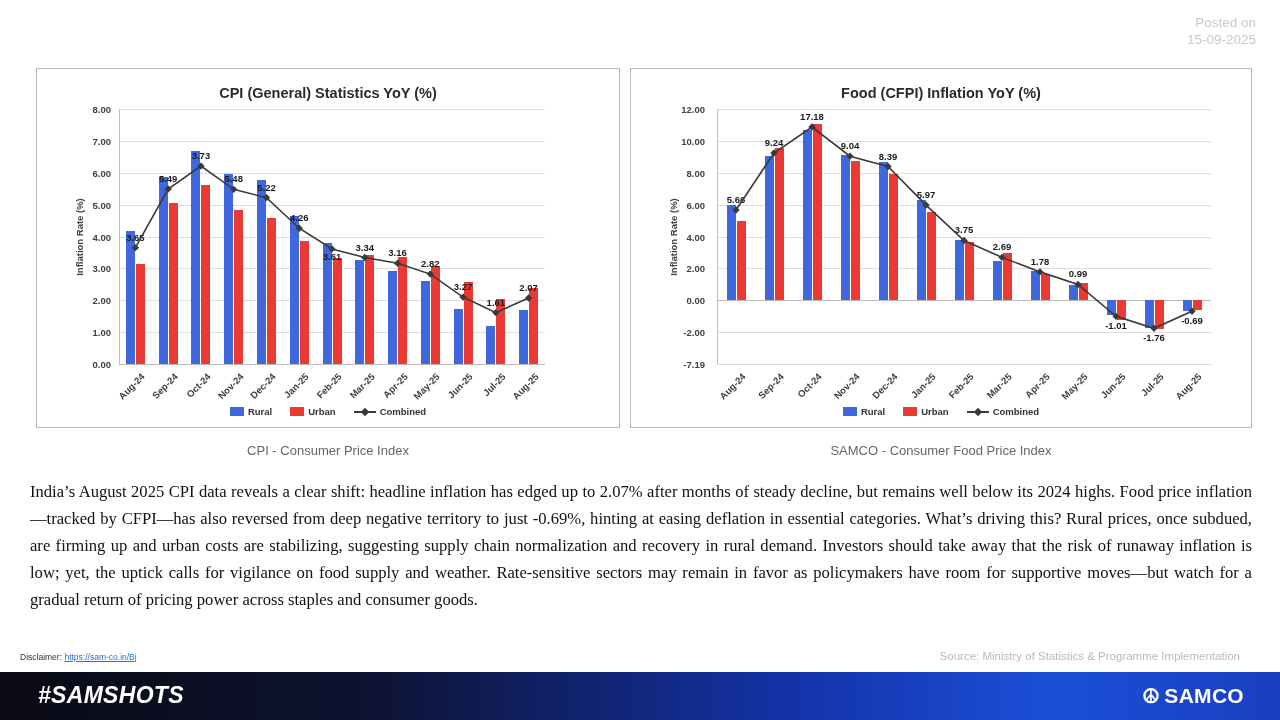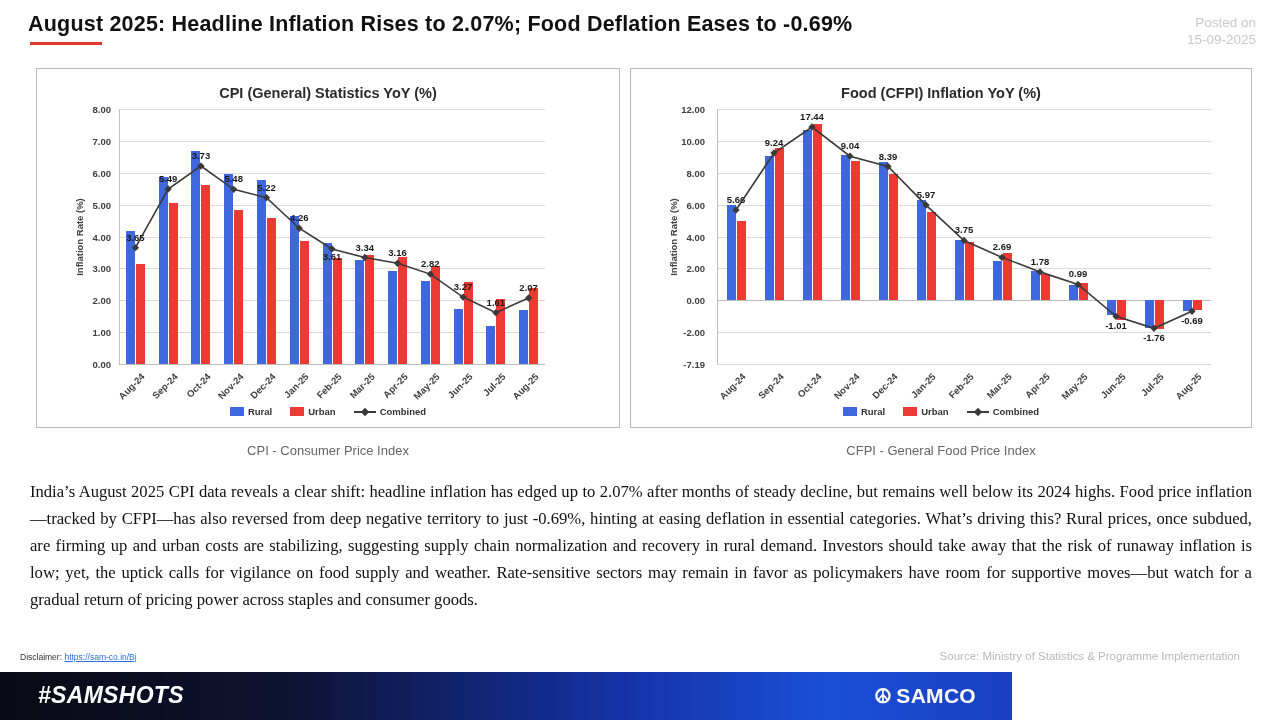--- a/index.html
+++ b/index.html
@@ -238,21 +238,21 @@
     right: 40px;
     font-size: 11.5px;
     color: #b9b9b9;
   }
 
   
   .bottombar {
     position: absolute;
     left: 0;
     bottom: 0;
-    width: 1012px;
+    width: 1280px;
     height: 48px;
     background: linear-gradient(90deg, #0a0a14 0%, #0d1230 28%, #1433a8 62%, #1b4fd8 82%, #1a3fc0 100%);
   }
   .samshots {
     position: absolute;
     left: 38px;
     top: 10px;
     color: #ffffff;
     font-size: 23px;
     font-weight: bold;
@@ -275,24 +275,20 @@
     display: inline-block;
     font-size: 20px;
     line-height: 20px;
   }
 </style>
 </head>
 <body>
 
 <div class="page">
 
-  <div class="header">
-    <div class="title">August 2025:  Headline Inflation Rises to 2.07%;  Food Deflation Eases to -0.69%</div>
-    <div class="title-underline"></div>
-  </div>
   <div class="posted">
     <div>Posted on</div>
     <div>15-09-2025</div>
   </div>
 
   <div class="panel" id="panel-cpi">
     <div class="chart-title">CPI (General) Statistics YoY (%)</div>
     <div class="plot-wrap">
       <div class="axis-title">Inflation Rate (%)</div>
       <div class="ylabels" id="ylabels-cpi" style="left:28px;">
@@ -432,21 +428,21 @@
           <div class="gridline" style="top: 0px;"></div>
           <div class="axis-left" style="left: 0px;"></div>
           <div class="bar rural" style="left: 9.5px; top: 96.1031px; height: 95.1469px;"></div>
           <div class="bar urban" style="left: 19.5px; top: 112.041px; height: 79.2094px;"></div>
           <div class="dlabel" style="left: 19px; top: 85.0437px;">5.66</div>
           <div class="bar rural" style="left: 47.5px; top: 46.5375px; height: 144.713px;"></div>
           <div class="bar urban" style="left: 57.5px; top: 38.8875px; height: 152.363px;"></div>
           <div class="dlabel" style="left: 57px; top: 27.9875px;">9.24</div>
           <div class="bar rural" style="left: 85.5px; top: 20.8781px; height: 170.372px;"></div>
           <div class="bar urban" style="left: 95.5px; top: 14.5031px; height: 176.747px;"></div>
-          <div class="dlabel" style="left: 95px; top: 2.00937px;">17.44</div>
+          <div class="dlabel" style="left: 95px; top: 2.00937px;">17.18</div>
           <div class="bar rural" style="left: 123.5px; top: 46.2188px; height: 145.031px;"></div>
           <div class="bar urban" style="left: 133.5px; top: 51.9562px; height: 139.294px;"></div>
           <div class="dlabel" style="left: 133px; top: 31.175px;">9.04</div>
           <div class="bar rural" style="left: 161.5px; top: 53.3906px; height: 137.859px;"></div>
           <div class="bar urban" style="left: 171.5px; top: 65.3438px; height: 125.906px;"></div>
           <div class="dlabel" style="left: 171px; top: 41.5344px;">8.39</div>
           <div class="bar rural" style="left: 199.5px; top: 90.6844px; height: 100.566px;"></div>
           <div class="bar urban" style="left: 209.5px; top: 103.116px; height: 88.1344px;"></div>
           <div class="dlabel" style="left: 209px; top: 80.1031px;">5.97</div>
           <div class="bar rural" style="left: 237.5px; top: 130.847px; height: 60.4031px;"></div>
@@ -513,21 +509,21 @@
           <span>Urban</span>
         </div>
         <div class="legend-item">
           <span class="swatch line"></span>
           <span>Combined</span>
         </div>
       </div>
   </div>
 
   <div class="caption" id="caption-cpi">CPI - Consumer Price Index</div>
-  <div class="caption" id="caption-cfpi">CFPI - General Food Price Index</div>
+  <div class="caption" id="caption-cfpi">SAMCO - Consumer Food Price Index</div>
 
   <div class="body-text">India’s August 2025 CPI data reveals a clear shift: headline inflation has edged up to 2.07% after months of steady decline, but remains well below its 2024 highs. Food price inflation—tracked by CFPI—has also reversed from deep negative territory to just -0.69%, hinting at easing deflation in essential categories. What’s driving this? Rural prices, once subdued, are firming up and urban costs are stabilizing, suggesting supply chain normalization and recovery in rural demand. Investors should take away that the risk of runaway inflation is low; yet, the uptick calls for vigilance on food supply and weather. Rate-sensitive sectors may remain in favor as policymakers have room for supportive moves—but watch for a gradual return of pricing power across staples and consumer goods.</div>
 
   <div class="disclaimer">
     <span>Disclaimer:</span>
     <a href="#">https://sam-co.in/Bj</a>
   </div>
   <div class="source">Source: Ministry of Statistics &amp; Programme Implementation</div>
 
   <div class="bottombar">

